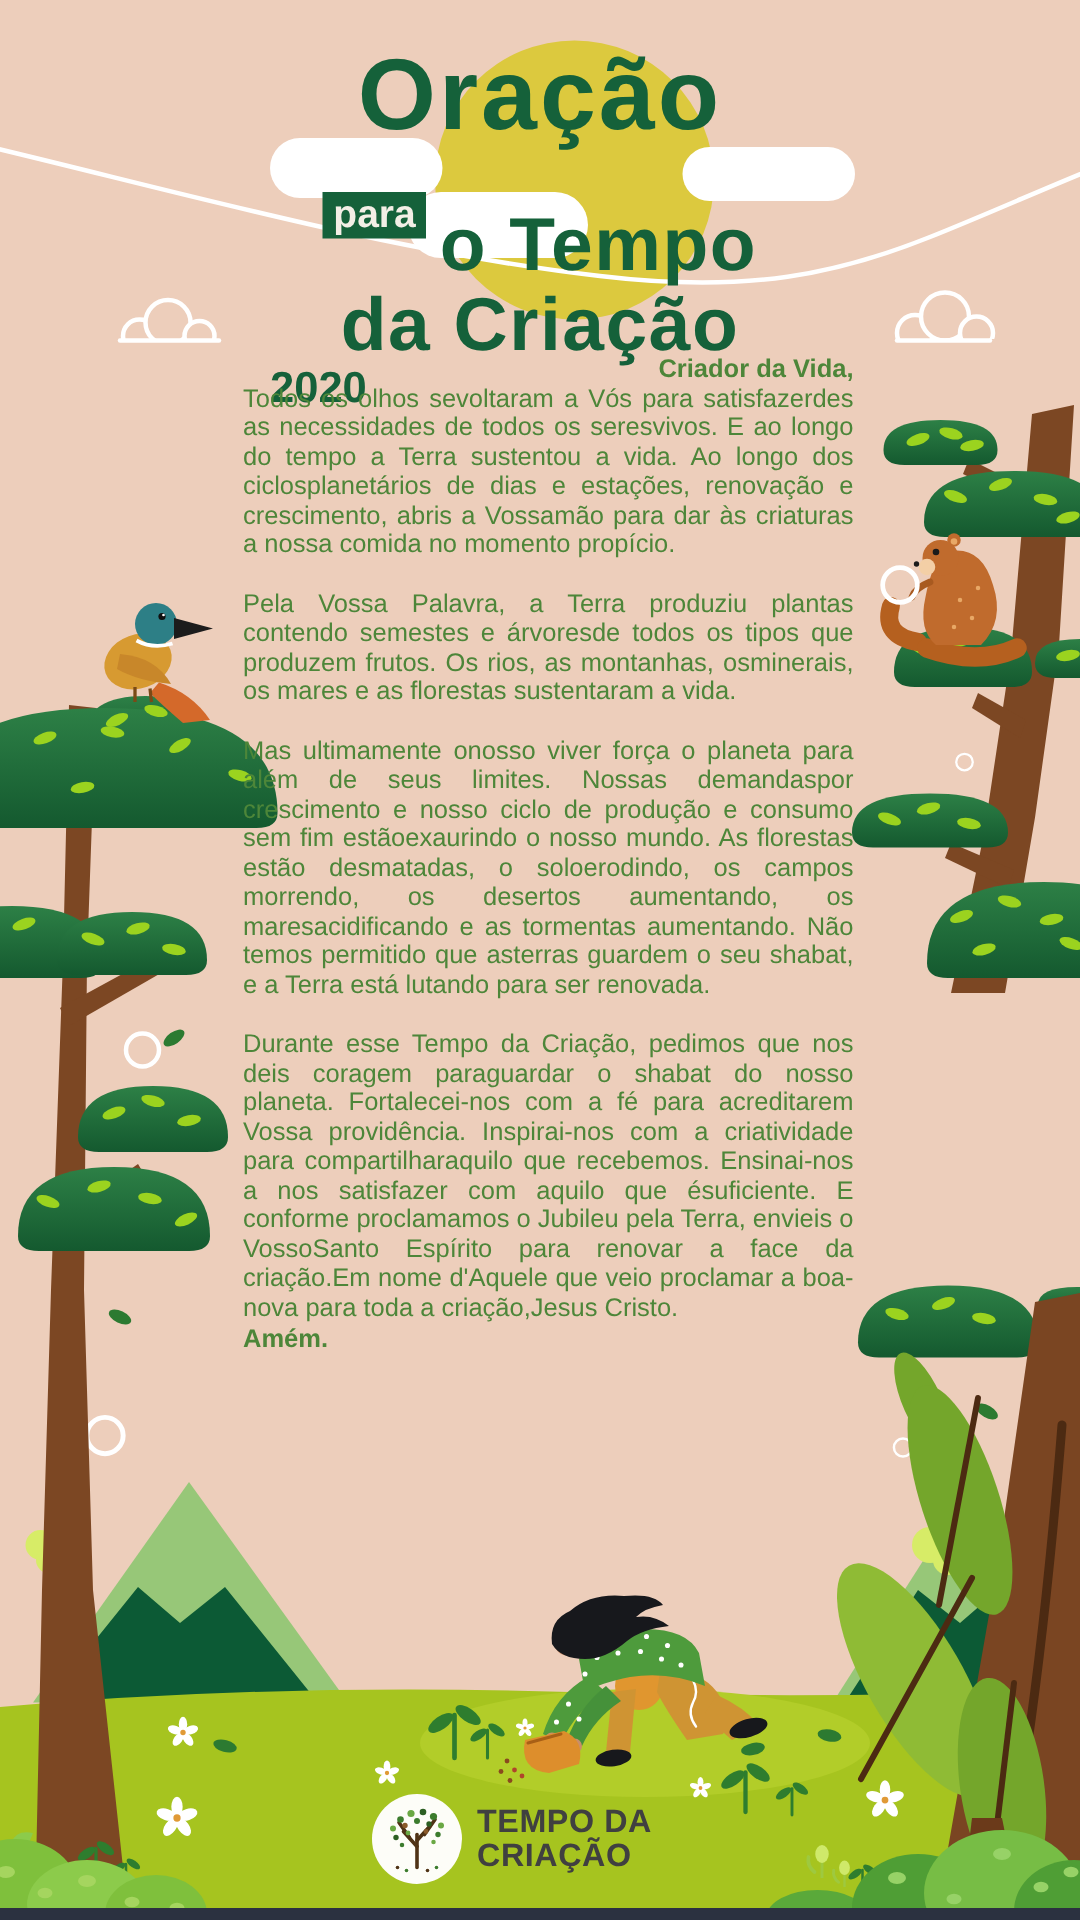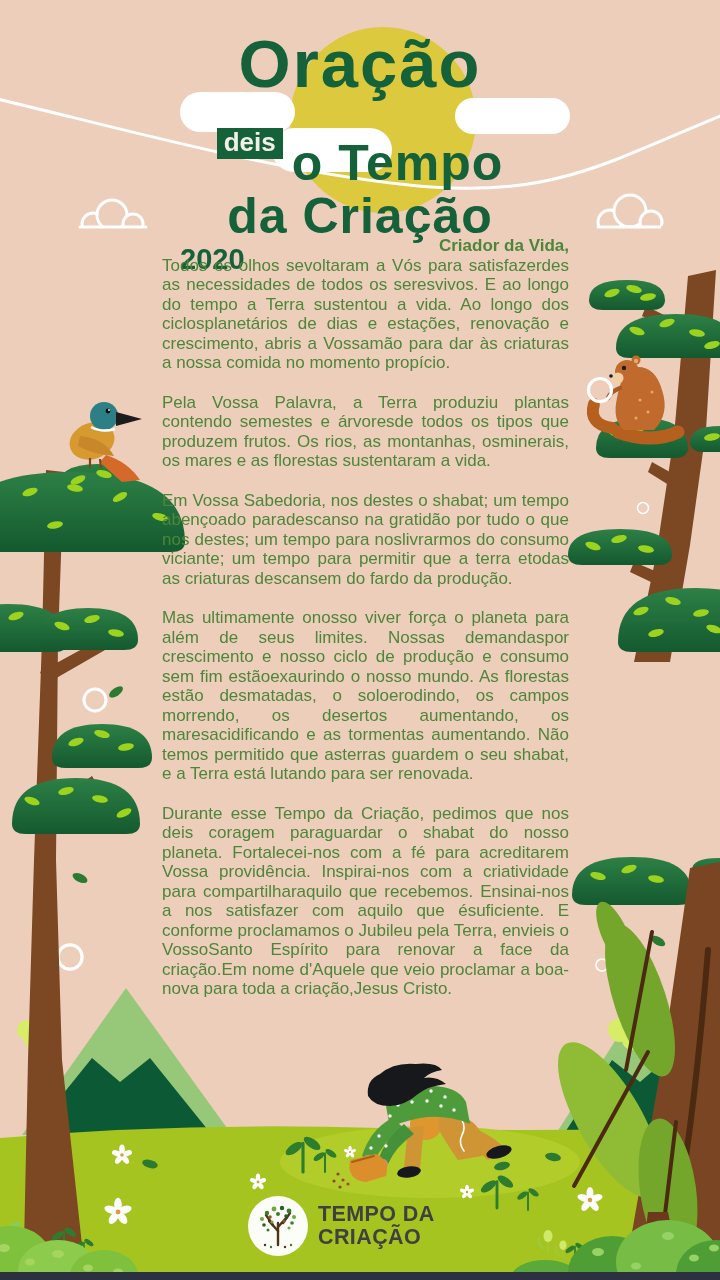--- a/index.html
+++ b/index.html
@@ -356,34 +356,34 @@
         <ellipse cx="714" cy="1248" rx="5" ry="3.5"></ellipse>
       </g>
     </g>
 
     <rect x="0" y="1272" width="720" height="8" fill="#2b3140"></rect>
   </svg>
 
   <div class="title">
     <div class="t1">Oração</div>
     <div class="row2">
-      <span class="para-chip">deis</span>
+      <span class="para-chip">para</span>
       <span class="t2">o Tempo</span>
     </div>
     <div class="t3">da Criação</div>
     <div class="t-year">2020</div>
   </div>
 
   <div class="prayer">
     <div class="lead">Criador da Vida,</div>
     <p>Todos os olhos sevoltaram a Vós para satisfazerdes as necessidades de todos os seresvivos. E ao longo do tempo a Terra sustentou a vida. Ao longo dos ciclosplanetários de dias e estações, renovação e crescimento, abris a Vossamão para dar às criaturas a nossa comida no momento propício.</p>
     <p>Pela Vossa Palavra, a Terra produziu plantas contendo semestes e árvoresde todos os tipos que produzem frutos. Os rios, as montanhas, osminerais, os mares e as florestas sustentaram a vida.</p>
-    <p>Em Vossa Sabedoria, nos destes o shabat; um tempo abençoado paradescanso na gratidão por tudo o que nos destes; um tempo para noslivrarmos do consumo viciante; um tempo para permitir que a terra etodas as criaturas descansem do fardo da produção.</p>
     <p>Mas ultimamente onosso viver força o planeta para além de seus limites. Nossas demandaspor crescimento e nosso ciclo de produção e consumo sem fim estãoexaurindo o nosso mundo. As florestas estão desmatadas, o soloerodindo, os campos morrendo, os desertos aumentando, os maresacidificando e as tormentas aumentando. Não temos permitido que asterras guardem o seu shabat, e a Terra está lutando para ser renovada.</p>
     <p style="margin-bottom:2px;">Durante esse Tempo da Criação, pedimos que nos deis coragem paraguardar o shabat do nosso planeta. Fortalecei-nos com a fé para acreditarem Vossa providência. Inspirai-nos com a criatividade para compartilharaquilo que recebemos. Ensinai-nos a nos satisfazer com aquilo que ésuficiente. E conforme proclamamos o Jubileu pela Terra, envieis o VossoSanto Espírito para renovar a face da criação.Em nome d'Aquele que veio proclamar a boa-nova para toda a criação,Jesus Cristo.</p>
+    <div class="amen">Amém.</div>
   </div>
 
   <div class="logo">
     <div class="logo-circle">
       <svg width="58" height="58" viewBox="0 0 58 58">
         <g stroke="#4f3316" stroke-width="2.4" stroke-linecap="round" fill="none">
           <path d="M 29 48 L 29 26"></path>
           <path d="M 29 34 L 20 24"></path>
           <path d="M 29 30 L 38 20"></path>
           <path d="M 24 28 L 17 18"></path>

